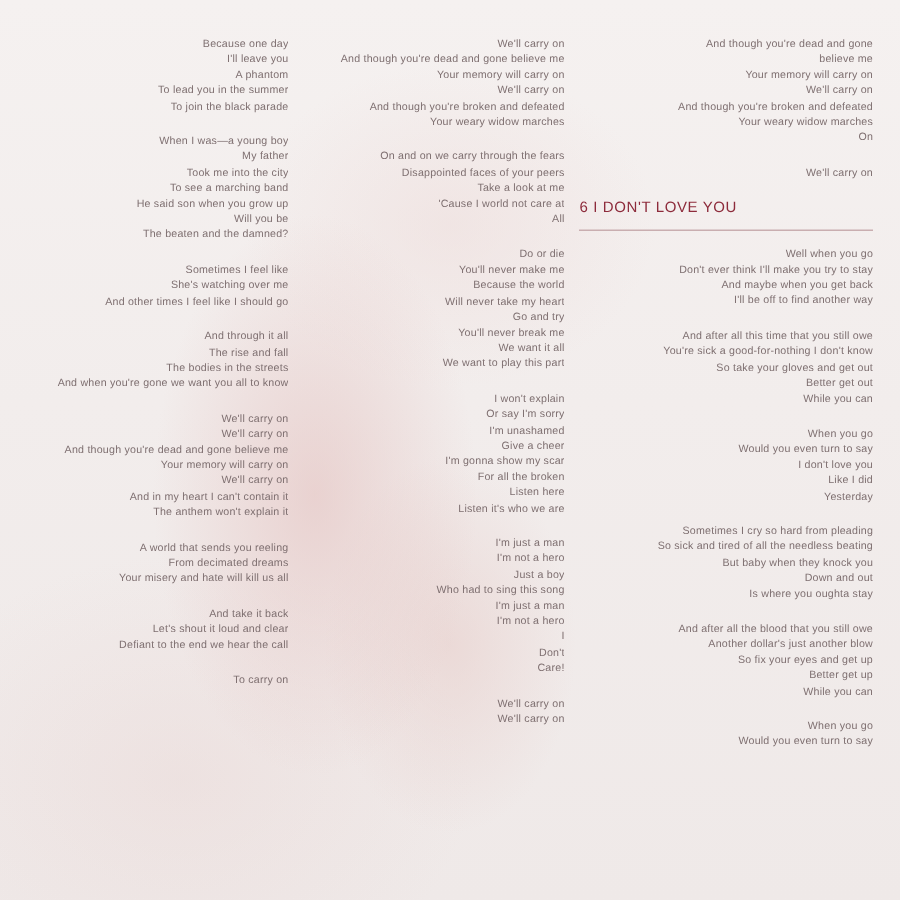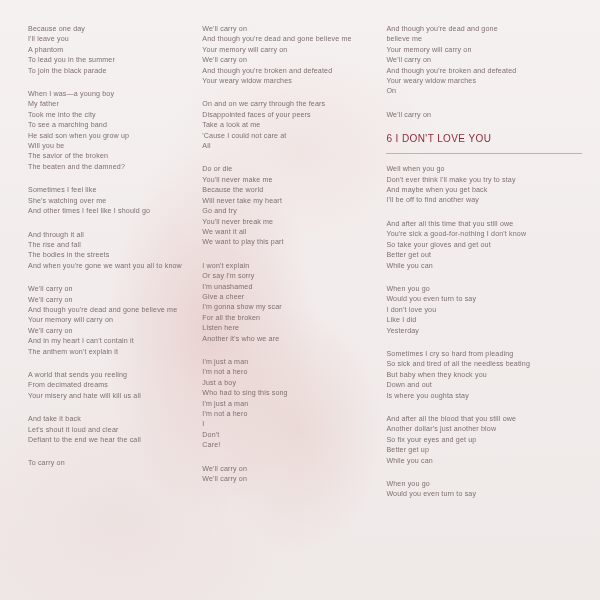--- a/index.html
+++ b/index.html
@@ -36,20 +36,21 @@
   }
   .col {
     box-sizing: border-box;
   }
   .col-1 { width: 178px; padding-right: 10px; }
   .col-2 { width: 188px; padding-right: 10px; }
   .col-3 { width: 200px; }
 
   .block {
     margin-bottom: 13px;
+    text-align: right;
   }
   .line {
     font-size: 7.1px;
     line-height: 10.4px;
     color: #7e6f70;
     letter-spacing: 0.15px;
     white-space: nowrap;
     overflow: hidden;
   }
   .song-title {
@@ -81,21 +82,20 @@
         <div class="line">To lead you in the summer</div>
         <div class="line">To join the black parade</div>
       </div>
       <div class="block">
         <div class="line">When I was—a young boy</div>
         <div class="line">My father</div>
         <div class="line">Took me into the city</div>
         <div class="line">To see a marching band</div>
         <div class="line">He said son when you grow up</div>
         <div class="line">Will you be</div>
-        <div class="line">The savior of the broken</div>
         <div class="line">The beaten and the damned?</div>
       </div>
       <div class="block">
         <div class="line">Sometimes I feel like</div>
         <div class="line">She's watching over me</div>
         <div class="line">And other times I feel like I should go</div>
       </div>
       <div class="block">
         <div class="line">And through it all</div>
         <div class="line">The rise and fall</div>
@@ -131,42 +131,42 @@
         <div class="line">And though you're dead and gone believe me</div>
         <div class="line">Your memory will carry on</div>
         <div class="line">We'll carry on</div>
         <div class="line">And though you're broken and defeated</div>
         <div class="line">Your weary widow marches</div>
       </div>
       <div class="block">
         <div class="line">On and on we carry through the fears</div>
         <div class="line">Disappointed faces of your peers</div>
         <div class="line">Take a look at me</div>
-        <div class="line">'Cause I could not care at</div>
+        <div class="line">'Cause I world not care at</div>
         <div class="line">All</div>
       </div>
       <div class="block">
         <div class="line">Do or die</div>
         <div class="line">You'll never make me</div>
         <div class="line">Because the world</div>
         <div class="line">Will never take my heart</div>
         <div class="line">Go and try</div>
         <div class="line">You'll never break me</div>
         <div class="line">We want it all</div>
         <div class="line">We want to play this part</div>
       </div>
       <div class="block">
         <div class="line">I won't explain</div>
         <div class="line">Or say I'm sorry</div>
         <div class="line">I'm unashamed</div>
         <div class="line">Give a cheer</div>
         <div class="line">I'm gonna show my scar</div>
         <div class="line">For all the broken</div>
         <div class="line">Listen here</div>
-        <div class="line">Another it's who we are</div>
+        <div class="line">Listen it's who we are</div>
       </div>
       <div class="block">
         <div class="line">I'm just a man</div>
         <div class="line">I'm not a hero</div>
         <div class="line">Just a boy</div>
         <div class="line">Who had to sing this song</div>
         <div class="line">I'm just a man</div>
         <div class="line">I'm not a hero</div>
         <div class="line">I</div>
         <div class="line">Don't</div>

